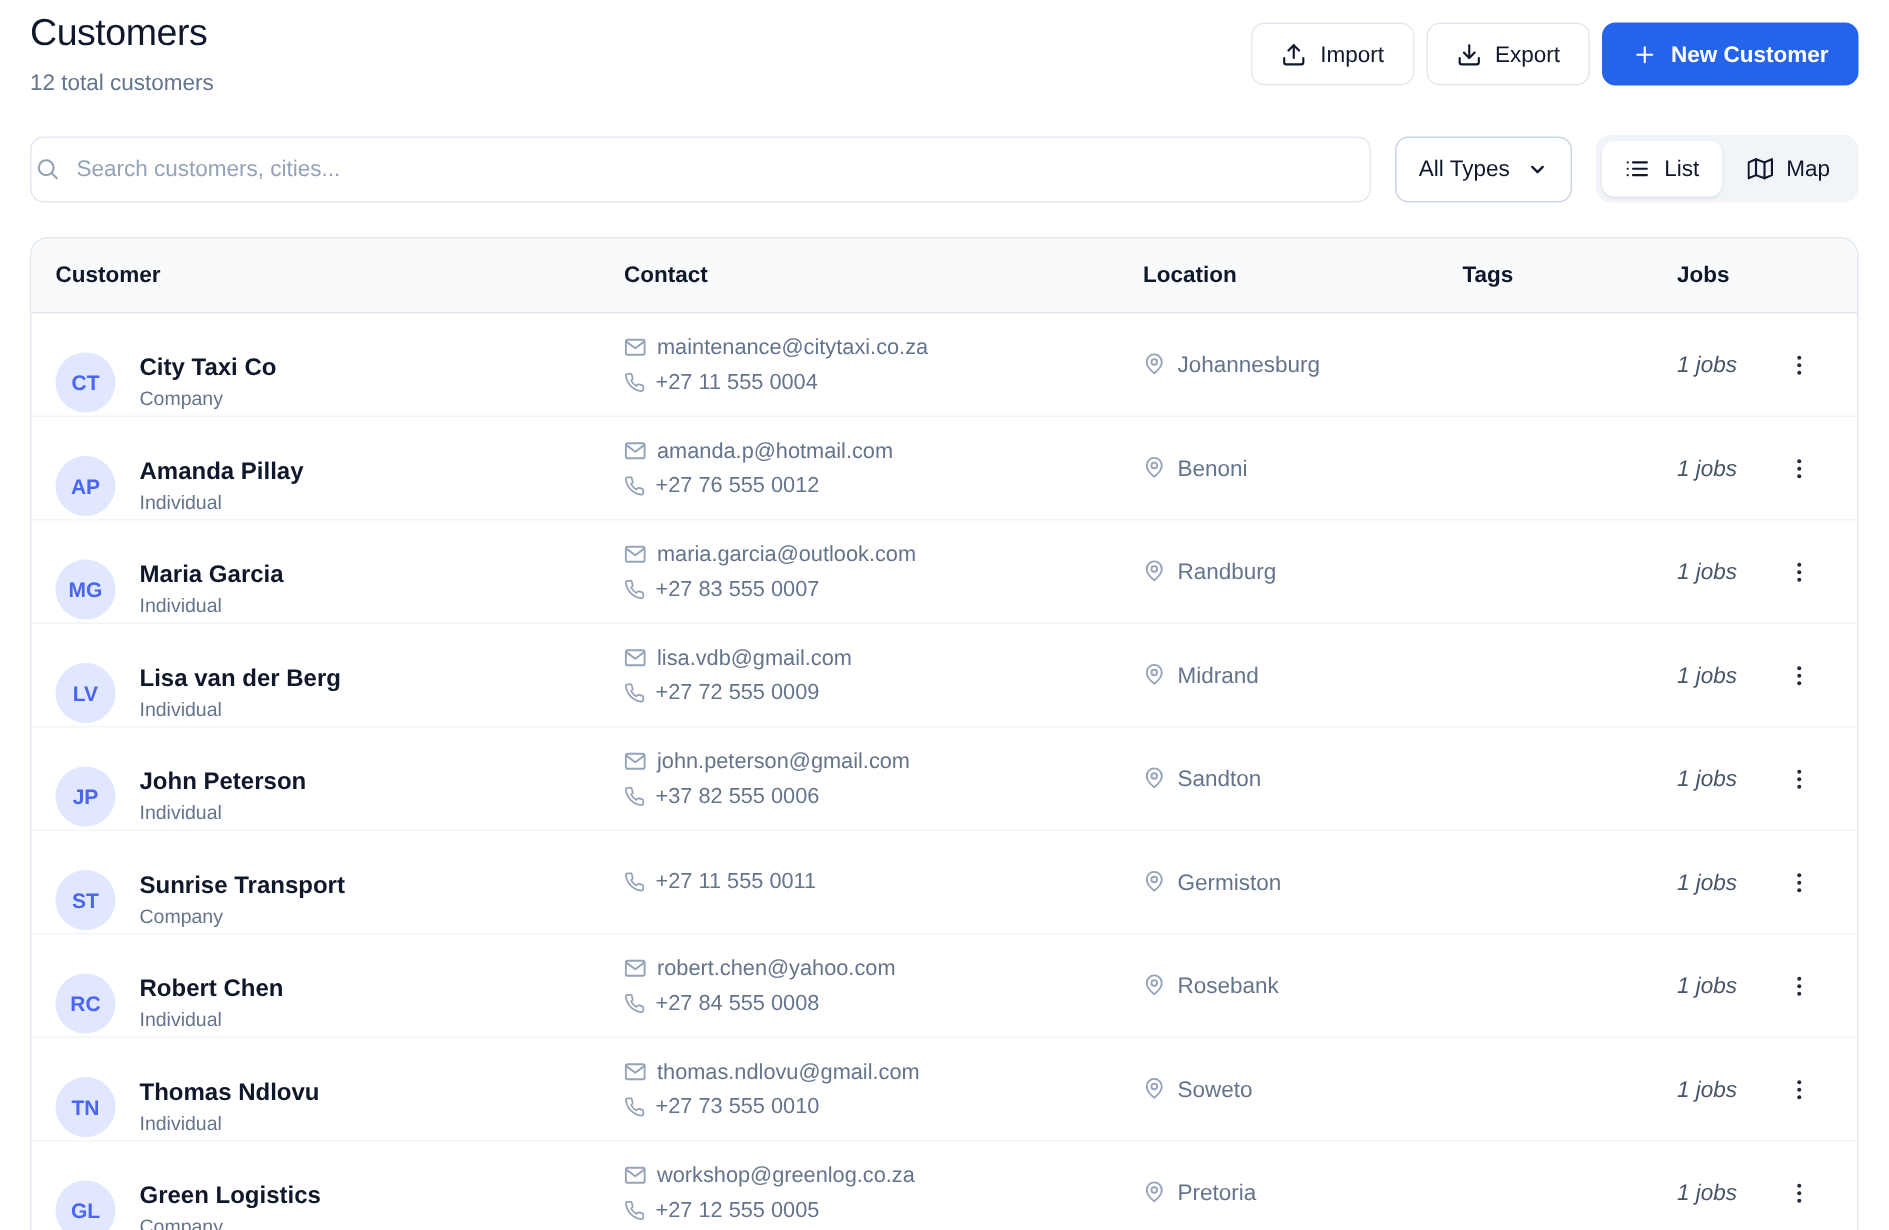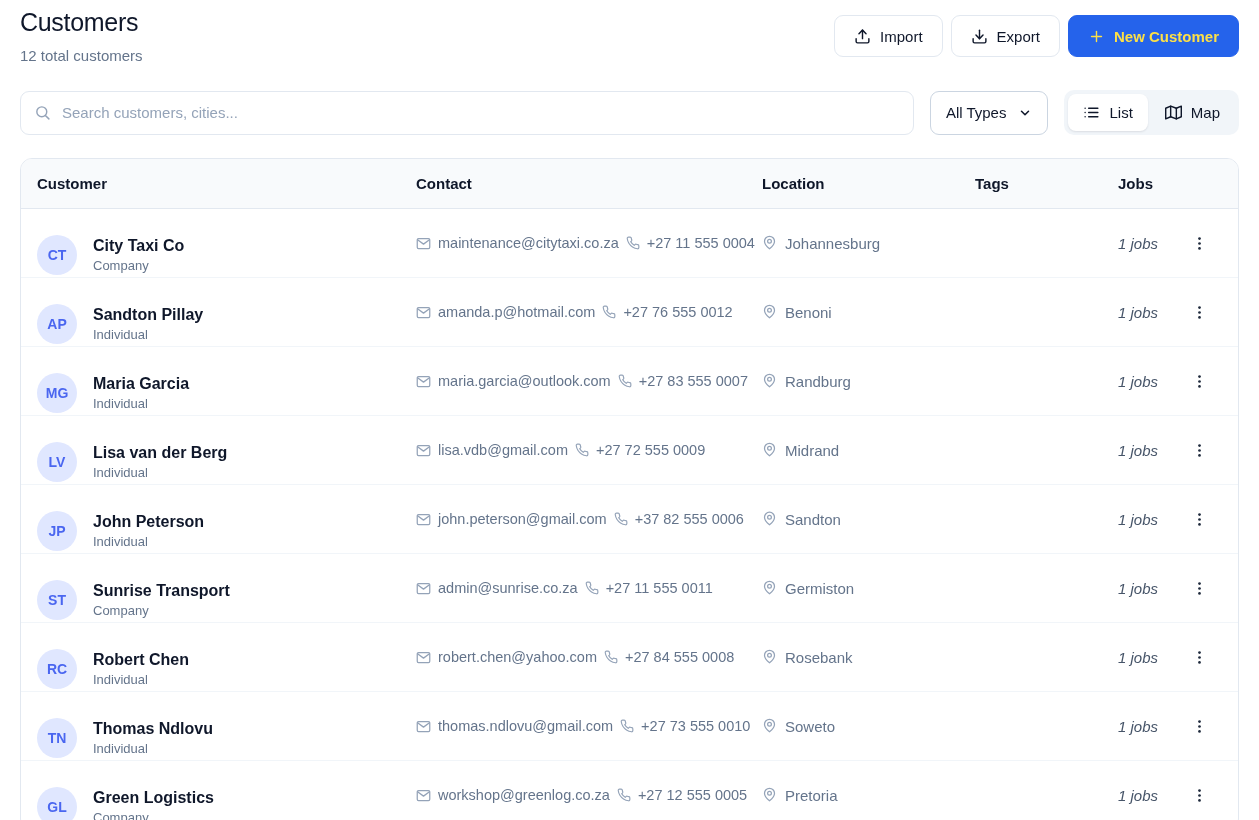--- a/index.html
+++ b/index.html
@@ -17,27 +17,27 @@
   .subtitle { font-size: 15px; color: #64748b; margin-top: 10px; }
   .actions { display: flex; gap: 8px; align-items: center; }
   .btn {
     display: inline-flex; align-items: center; gap: 9px;
     height: 42px; padding: 0 19px;
     border: 1px solid #e2e8f0; border-radius: 9px;
     background: #fff; font-family: inherit;
     font-size: 15px; font-weight: 500; color: #0f172a; cursor: pointer;
   }
   .btn svg { flex: 0 0 auto; }
-  .btn-primary { background: #2563eb; border-color: #2563eb; color: #fde047; font-weight: 600; }
+  .btn-primary { background: #2563eb; border-color: #2563eb; color: #ffffff; font-weight: 600; }
 
   
   .toolbar { display: flex; gap: 16px; margin-top: 26px; align-items: center; }
   .search {
     flex: 1; display: flex; align-items: center; gap: 11px;
-    height: 44px; border: 1px solid #e2e8f0; border-radius: 9px; padding: 0 13px;
+    height: 44px; border: 1px solid #e2e8f0; border-radius: 9px; padding: 0 2px;
     background: #fff;
   }
   .search svg { color: #94a3b8; }
   .search input {
     border: none; outline: none; flex: 1; font-size: 15px;
     color: #0f172a; font-family: inherit; background: transparent;
   }
   .search input::placeholder { color: #94a3b8; }
   .select {
     display: flex; align-items: center; gap: 12px; height: 44px; padding: 0 15px;
@@ -70,21 +70,21 @@
   .trow { height: 69px; border-bottom: 1px solid #f1f5f9; }
   .customer-cell { display: flex; align-items: center; gap: 16px; margin-top: 24px; }
   .avatar {
     width: 40px; height: 40px; border-radius: 50%; flex: 0 0 auto;
     background: #e0e7ff; color: #4a66f0;
     display: flex; align-items: center; justify-content: center;
     font-size: 14px; font-weight: 600;
   }
   .name { font-size: 16px; font-weight: 600; color: #0f172a; }
   .type { font-size: 13px; color: #64748b; margin-top: 3px; }
-  .contact-cell { display: flex; flex-direction: row; gap: 7px; font-size: 14.5px; color: #64748b; }
+  .contact-cell { display: flex; flex-direction: column; gap: 7px; font-size: 14.5px; color: #64748b; }
   .contact-line { display: flex; align-items: center; gap: 7px; }
   .contact-line svg { color: #94a3b8; flex: 0 0 auto; }
   .location-cell { display: flex; align-items: flex-start; gap: 8px; font-size: 15px; color: #64748b; }
   .location-cell svg { color: #94a3b8; flex: 0 0 auto; }
   .jobs-cell { font-size: 15px; color: #475569; font-style: italic; }
   .menu-btn {
     justify-self: center; background: none; border: none; cursor: pointer;
     padding: 6px; display: flex; color: #1e293b;
   }
 </style>
@@ -232,21 +232,21 @@
                 <circle cx="12" cy="19" r="1.9"></circle>
               </svg>
       </span>
     </button>
   </div>
 
   <div class="trow">
     <div class="customer-cell">
       <div class="avatar">AP</div>
       <div>
-        <div class="name">Sandton Pillay</div>
+        <div class="name">Amanda Pillay</div>
         <div class="type">Individual</div>
       </div>
     </div>
     <div class="contact-cell">
       <div class="contact-line">
         <span style="display:flex;">
           <svg width="15" height="15" viewBox="0 0 24 24" fill="none" stroke="currentColor" stroke-width="2" stroke-linecap="round" stroke-linejoin="round">
                   <rect x="2" y="4" width="20" height="16" rx="2"></rect>
                   <polyline points="2.5 6 12 13 21.5 6"></polyline>
                 </svg>
@@ -435,29 +435,20 @@
     <div class="customer-cell">
       <div class="avatar">ST</div>
       <div>
         <div class="name">Sunrise Transport</div>
         <div class="type">Company</div>
       </div>
     </div>
     <div class="contact-cell">
       <div class="contact-line">
         <span style="display:flex;">
-          <svg width="15" height="15" viewBox="0 0 24 24" fill="none" stroke="currentColor" stroke-width="2" stroke-linecap="round" stroke-linejoin="round">
-                  <rect x="2" y="4" width="20" height="16" rx="2"></rect>
-                  <polyline points="2.5 6 12 13 21.5 6"></polyline>
-                </svg>
-        </span>
-        <span>admin@sunrise.co.za</span>
-      </div>
-      <div class="contact-line">
-        <span style="display:flex;">
           <svg width="14" height="14" viewBox="0 0 24 24" fill="none" stroke="currentColor" stroke-width="2" stroke-linecap="round" stroke-linejoin="round">
                   <path d="M22 16.92v3a2 2 0 0 1-2.18 2 19.79 19.79 0 0 1-8.63-3.07 19.5 19.5 0 0 1-6-6 19.79 19.79 0 0 1-3.07-8.67A2 2 0 0 1 4.11 2h3a2 2 0 0 1 2 1.72 12.84 12.84 0 0 0 .7 2.81 2 2 0 0 1-.45 2.11L8.09 9.91a16 16 0 0 0 6 6l1.27-1.27a2 2 0 0 1 2.11-.45 12.84 12.84 0 0 0 2.81.7A2 2 0 0 1 22 16.92z"></path>
                 </svg>
         </span>
         <span>+27 11 555 0011</span>
       </div>
     </div>
     <div class="location-cell">
       <span style="display:flex;">
         <svg width="15" height="15" viewBox="0 0 24 24" fill="none" stroke="currentColor" stroke-width="2" stroke-linecap="round" stroke-linejoin="round">

